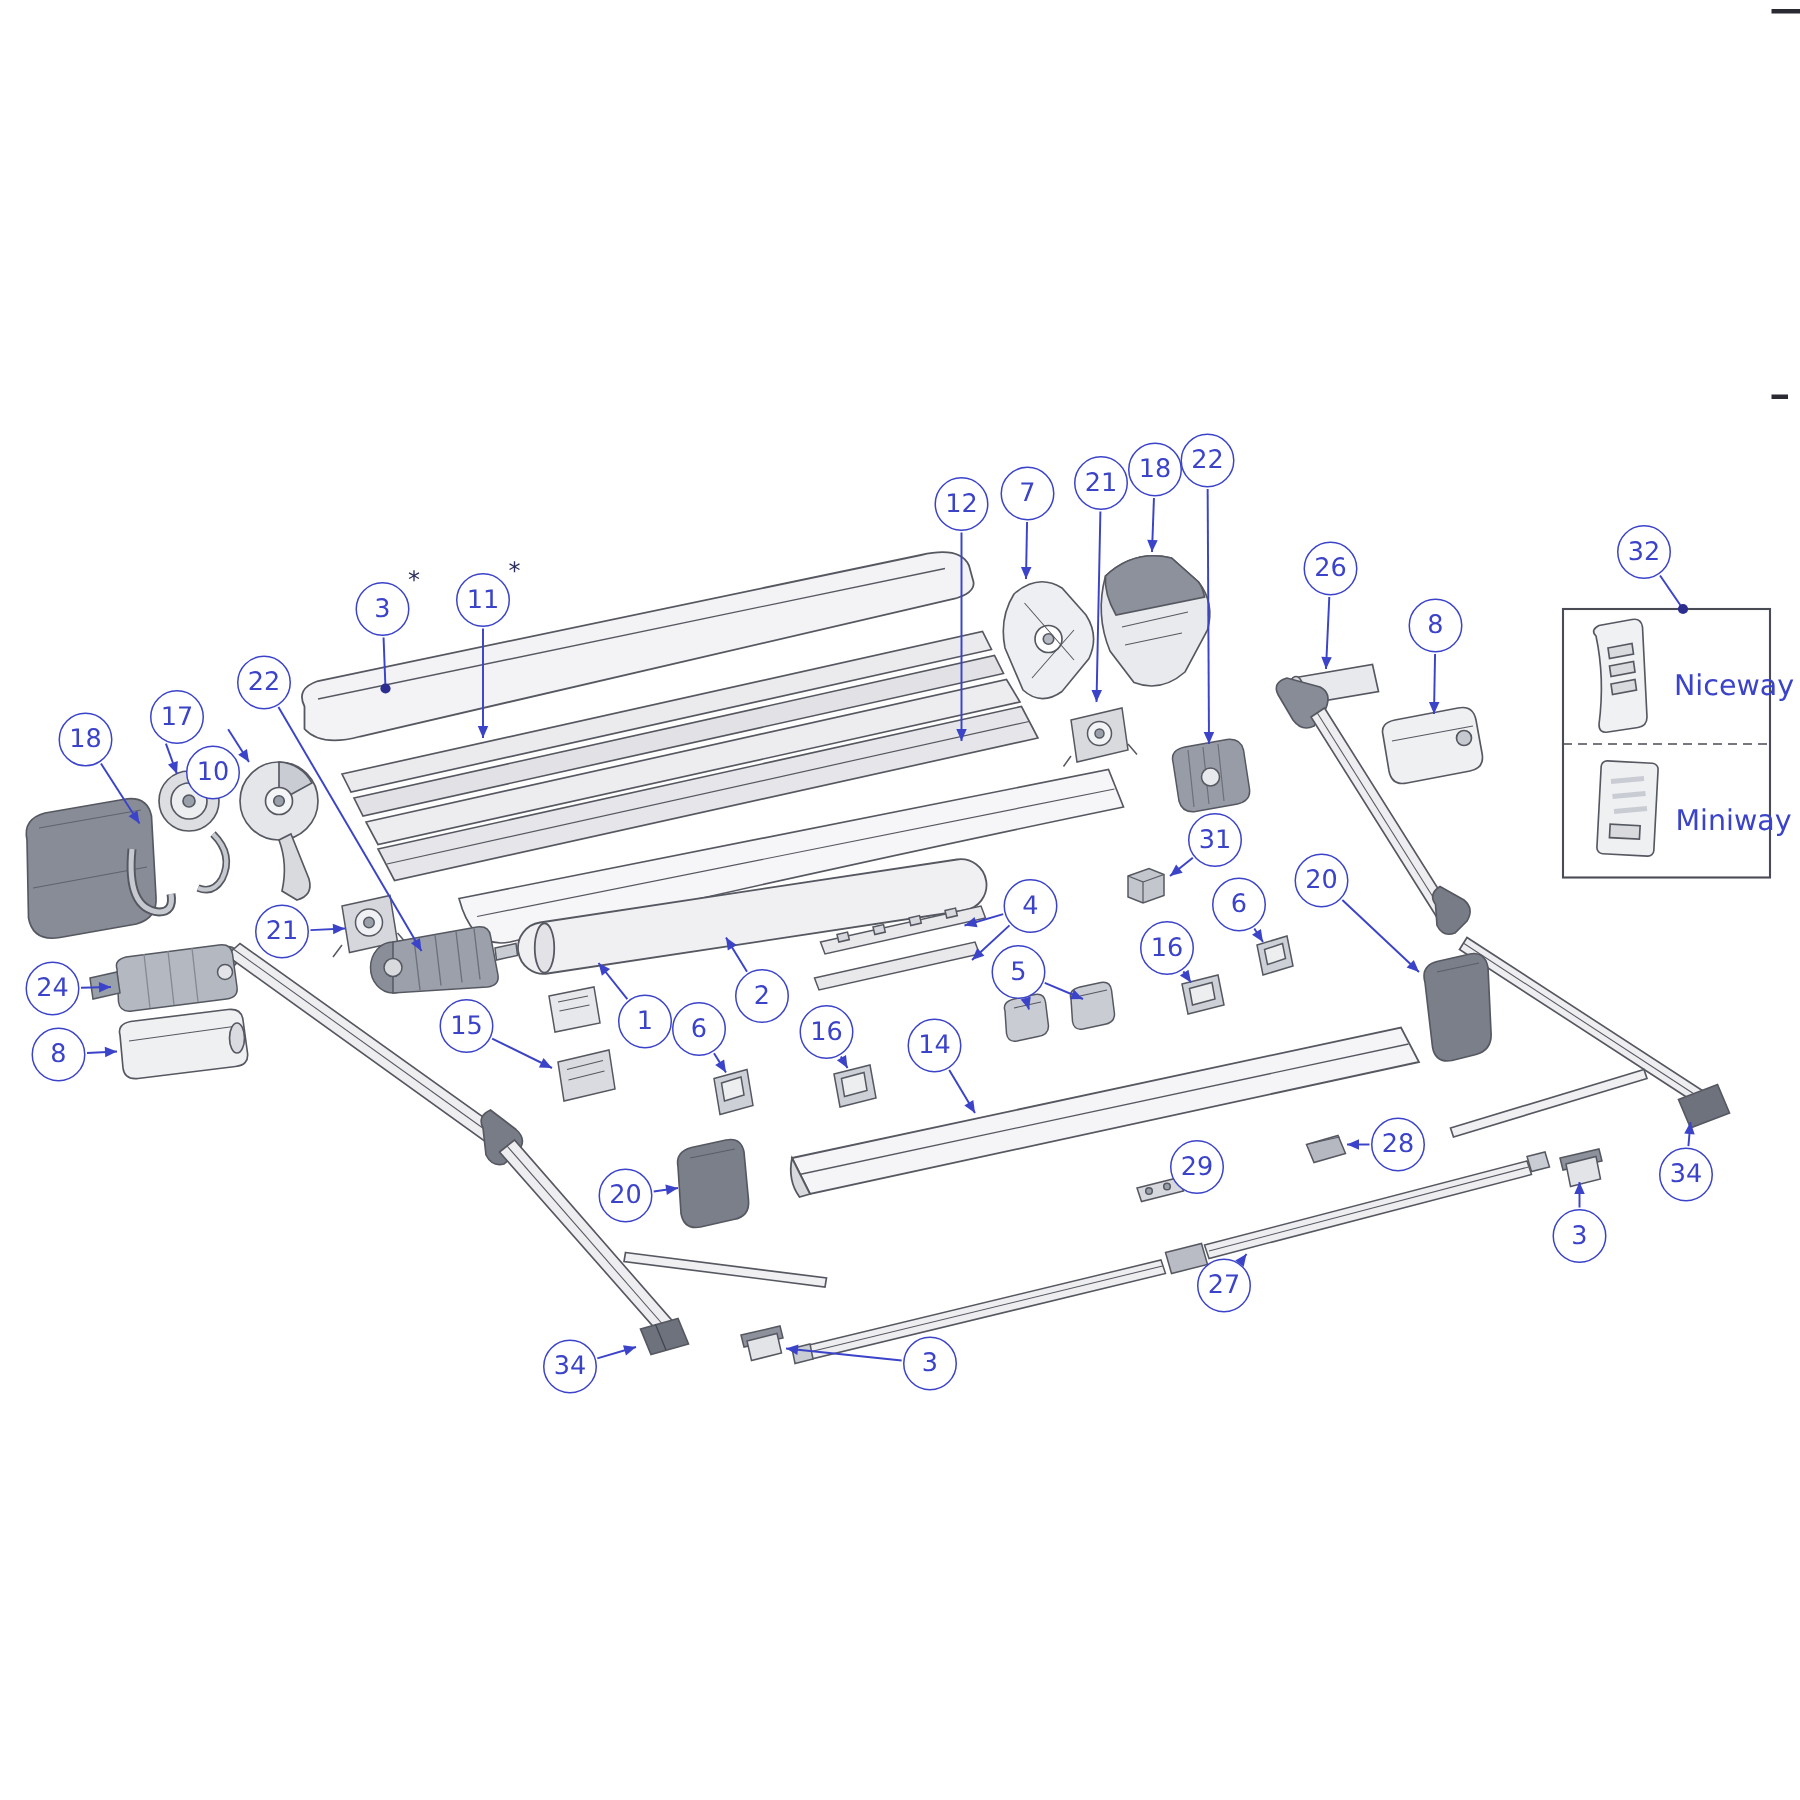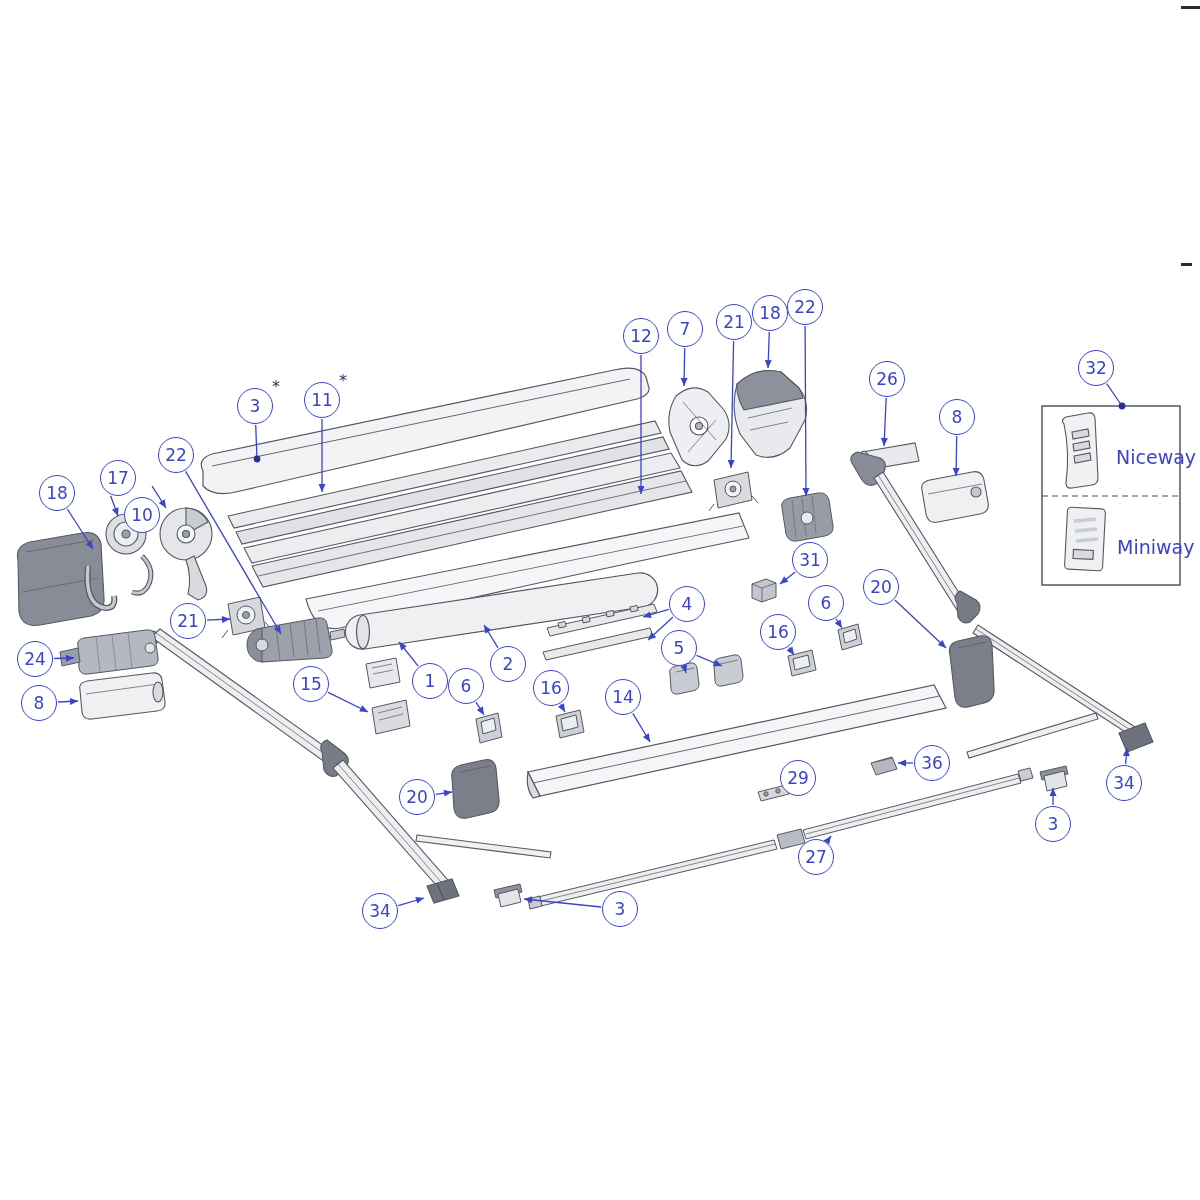--- a/index.html
+++ b/index.html
@@ -415,21 +415,21 @@
       <div class="callout" style="left: 863px; top: 569px;">
         <span>20</span>
       </div>
       <div class="callout" style="left: 399px; top: 779px;">
         <span>20</span>
       </div>
       <div class="callout" style="left: 780px; top: 760px;">
         <span>29</span>
       </div>
       <div class="callout" style="left: 914px; top: 745px;">
-        <span>36</span>
+        <span>28</span>
       </div>
       <div class="callout" style="left: 798px; top: 839px;">
         <span>27</span>
       </div>
       <div class="callout" style="left: 1035px; top: 806px;">
         <span>3</span>
       </div>
       <div class="callout" style="left: 1106px; top: 765px;">
         <span>34</span>
       </div>

